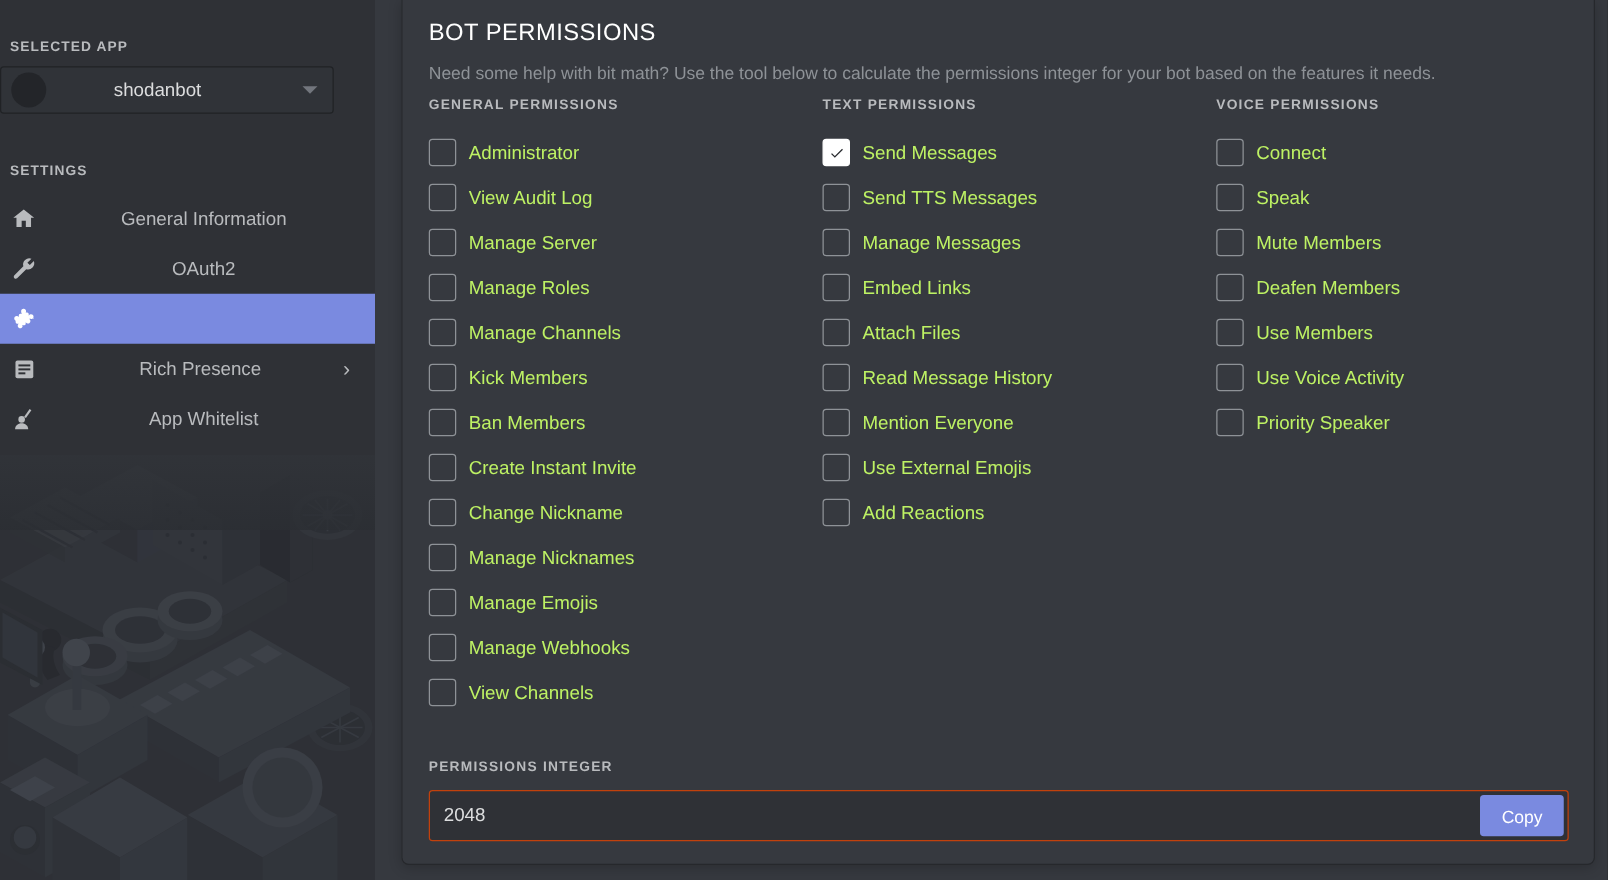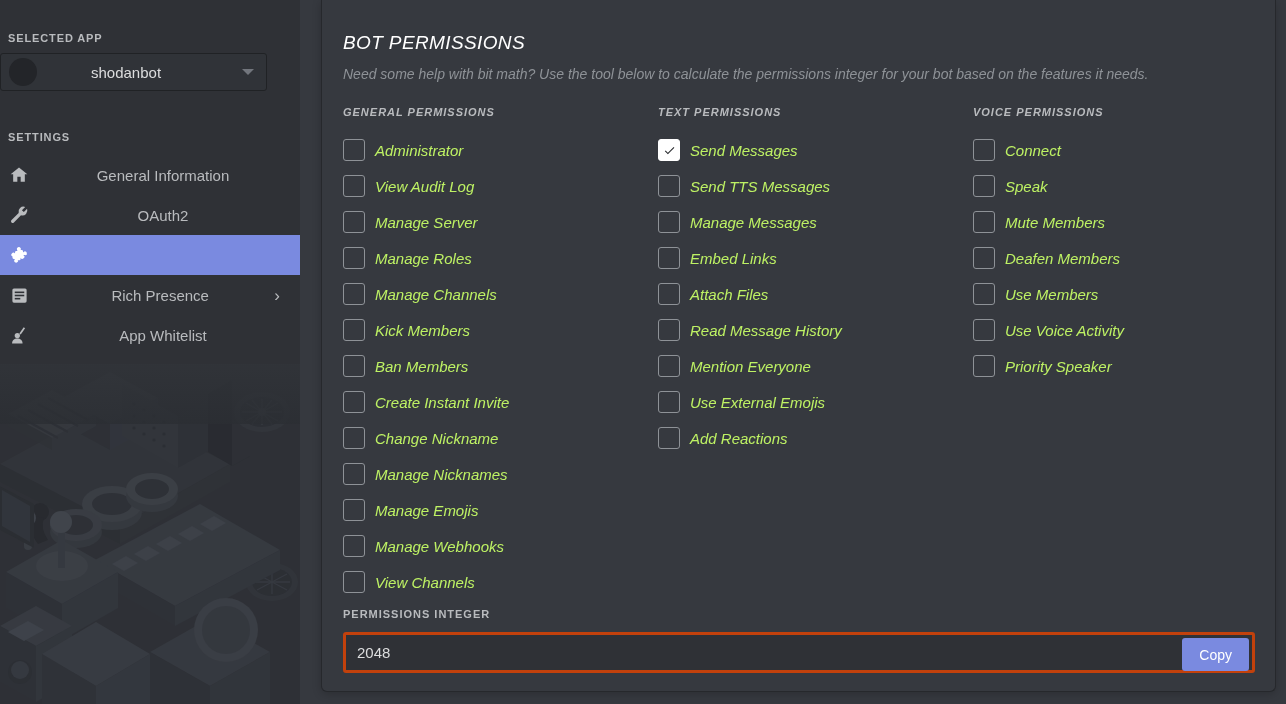--- a/index.html
+++ b/index.html
@@ -149,35 +149,35 @@
     width: 955px;
     height: 692px;
     background: #36393f;
     border: 1px solid #26282c;
     border-top: none;
     border-radius: 0 0 6px 6px;
     box-shadow: 0 2px 10px rgba(0,0,0,0.2);
     overflow: hidden;
   }
 
-  .card-inner { padding: 32px 22px 0 21px; font-style: italic; }
+  .card-inner { padding: 16px 22px 0 21px; }
 
   .card-title {
     font-size: 19px;
     font-weight: normal;
     letter-spacing: 0.02em;
     color: #ffffff;
     text-transform: uppercase;
     margin-bottom: 12px;
   }
 
   .card-subtitle {
     font-size: 14px;
     color: #8e9297;
-    margin-bottom: 24px;
+    margin-bottom: 12px;
   }
 
   .columns {
     display: flex;
   }
 
   .perm-col { flex: 0 0 315px; }
   .perm-col:last-child { flex: 1; }
 
   .col-header {
@@ -239,21 +239,21 @@
     letter-spacing: 0.09em;
     color: #b9bbbe;
     text-transform: uppercase;
     margin-bottom: 12px;
   }
 
   .integer-field {
     position: relative;
     height: 41px;
     background: #2f3136;
-    border: 3px solid #c2410c;
+    border: 1px solid #c2410c;
     border-radius: 3px;
     display: flex;
     align-items: center;
     padding-left: 11px;
   }
 
   .integer-value {
     font-size: 15px;
     color: #dcddde;
     flex: 1;

